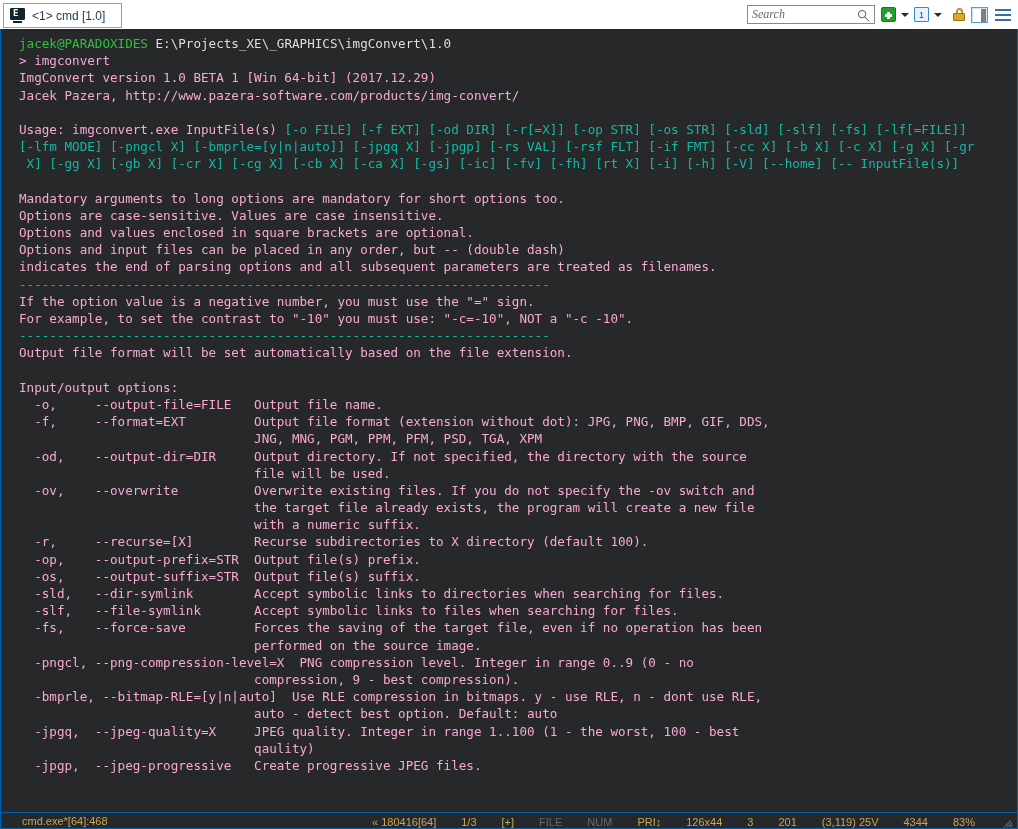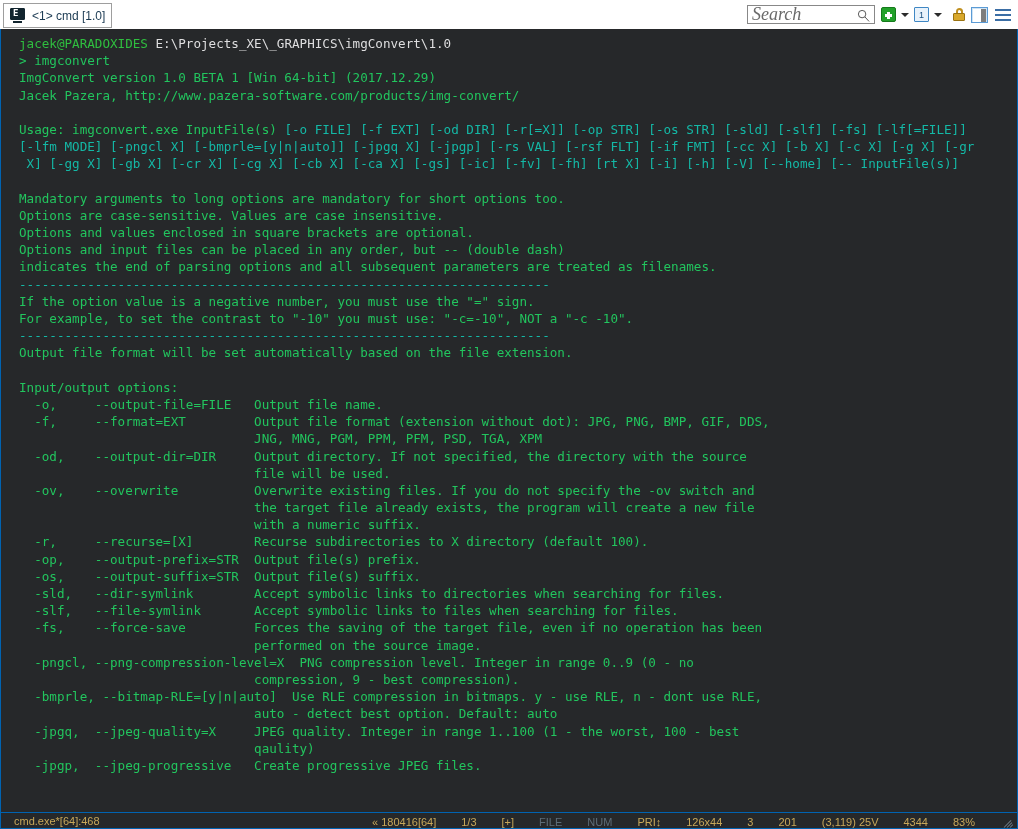--- a/index.html
+++ b/index.html
@@ -75,21 +75,21 @@
   .tabbar {
     height:29px; flex:0 0 29px;
     background:#ffffff;
     display:flex; align-items:center;
     position:relative;
     padding-left:3px;
   }
   .tab {
     height:25px;
     display:flex; align-items:center;
-    padding:0 6px 0 6px;
+    padding:0 16px 0 6px;
     border:1px solid #9e9e9e;
     background:#ffffff;
     margin-top:2px;
   }
   .tab-icon {
     width:15px; height:15px; position:relative;
     margin-right:7px; flex:0 0 15px;
   }
   .tab-icon .mon {
     position:absolute; left:0; top:0;
@@ -128,21 +128,21 @@
     display:flex; align-items:center;
     position:relative;
     margin-right:6px;
   }
   .search-box input {
     border:none; outline:none;
     width:104px; height:17px;
     margin-left:4px;
     font-family:"Liberation Serif", serif;
     font-style:italic;
-    font-size:18px;
+    font-size:12px;
     color:#555555;
     background:transparent;
   }
   .search-box input::placeholder { color:#6a6a6a; font-style:italic; }
   .magnifier {
     position:absolute; right:4px; top:3px;
     width:13px; height:13px;
   }
   .tb-btn {
     display:flex; align-items:center; justify-content:center;
@@ -228,39 +228,39 @@
     font-family:"DejaVu Sans Mono", monospace;
     font-size:12.6px;
     line-height:17.2px;
     color:#d8d8d8;
     white-space:pre;
     letter-spacing:0px;
   }
   .console .ln { height:17.2px; }
   .c-green   { color:#2fbf3f; }
   .c-white   { color:#dededf; }
-  .c-gray    { color:#22c55e; }
+  .c-gray    { color:#f9a8d4; }
   .c-orange  { color:#14b8a6; }
 
   
   .statusbar {
     flex:0 0 17px; height:17px;
     background:#26282a;
     border-top:1px solid #0063b1;
     border-left:1px solid #0063b1;
     border-right:1px solid #0063b1;
     border-bottom:1px solid #0063b1;
     display:flex; align-items:center;
     font-family:"Liberation Sans", sans-serif;
     font-size:11px;
     color:#c8a85a;
     position:relative;
     overflow:hidden;
   }
-  .sb-left { padding-left:13px; color:#c8a85a; white-space:nowrap; }
+  .sb-left { padding-left:21px; color:#c8a85a; white-space:nowrap; }
   .sb-right {
     position:absolute; right:0; top:0; height:17px;
     display:flex; align-items:center; white-space:nowrap;
   }
   .sb-cell { padding:0 12px 0 0; margin-right:13px; color:#c8a85a; }
   .sb-cell.off { color:#5e6d78; }
   .sb-grip {
     width:14px; height:14px; position:relative; margin-right:1px; margin-left:2px;
   }
   .sb-grip i {

